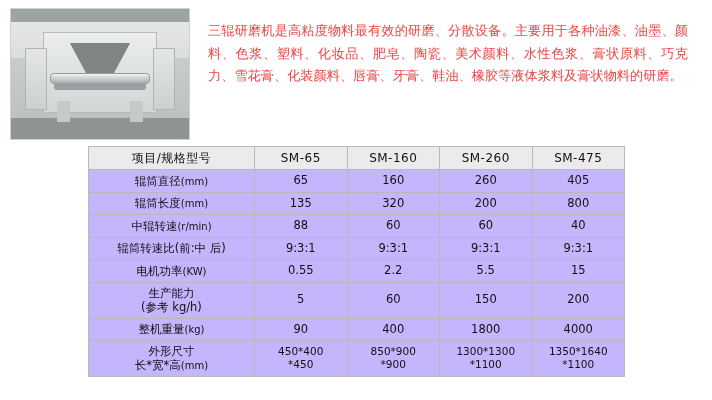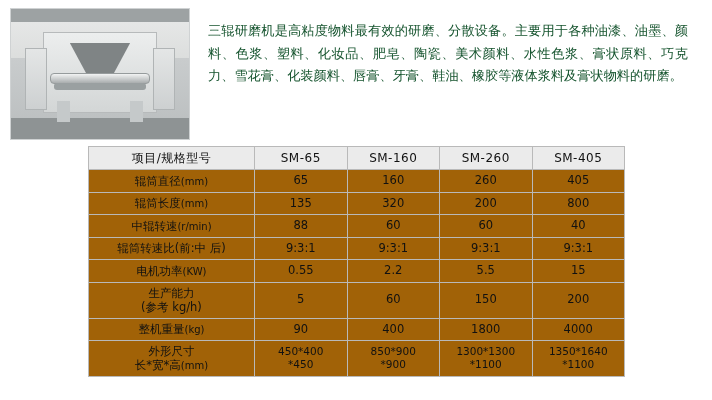--- a/index.html
+++ b/index.html
@@ -42,21 +42,21 @@
   .photo .rightpanel{ position:absolute; right:8%; top:30%; width:12%; height:48%; background:linear-gradient(180deg,#e4e6e6,#cdd0d1); border:1px solid #b0b4b5; }
   .photo .legL { position:absolute; left:26%; bottom:13%; width:7%; height:16%; background:#c5c9ca; }
   .photo .legR { position:absolute; right:26%; bottom:13%; width:7%; height:16%; background:#c5c9ca; }
   .photo .dark-top { position:absolute; left:0; top:0; width:100%; height:10%; background:#9da2a3; }
 
   .intro {
     flex: 1 1 auto;
     padding: 12px 14px 0 18px;
     font-size: 13.2px;
     line-height: 1.72;
-    color: #14532d;
+    color: #ef4444;
     text-align: justify;
     font-family: "DejaVu Sans", "Liberation Sans", sans-serif;
   }
 
   
   .table-wrap {
     position: absolute;
     left: 88px;
     top: 146px;
     width: 536px;
@@ -78,21 +78,21 @@
     padding: 3px 2px;
     line-height: 1.35;
   }
   thead th {
     background: #ebebeb;
     height: 22px;
     font-weight: normal;
     font-size: 12px;
     letter-spacing: .5px;
   }
-  tbody td { height: 21px; background: #a16207; }
+  tbody td { height: 21px; background: #c4b5fd; }
   tbody tr.tall td { height: 31px; margin-top: 21px; }
   td.label { text-align: center; }
   .unit { font-size: 10px; }
   .small2 { font-size: 10.5px; }
   .two-line { line-height: 1.25; }
 </style>
 </head>
 <body>
 
 <div class="top">
@@ -123,21 +123,21 @@
         <col class="cx">
         <col class="cx">
         <col class="cx">
     </colgroup>
     <thead>
       <tr>
         <th>项目/规格型号</th>
         <th>SM-65</th>
         <th>SM-160</th>
         <th>SM-260</th>
-        <th>SM-405</th>
+        <th>SM-475</th>
       </tr>
     </thead>
     <tbody>
         <tr>
           <td class="label two-line">辊筒直径<span class="unit">(mm)</span></td>
           <td>65</td>
           <td>160</td>
           <td>260</td>
           <td>405</td>
         </tr>

